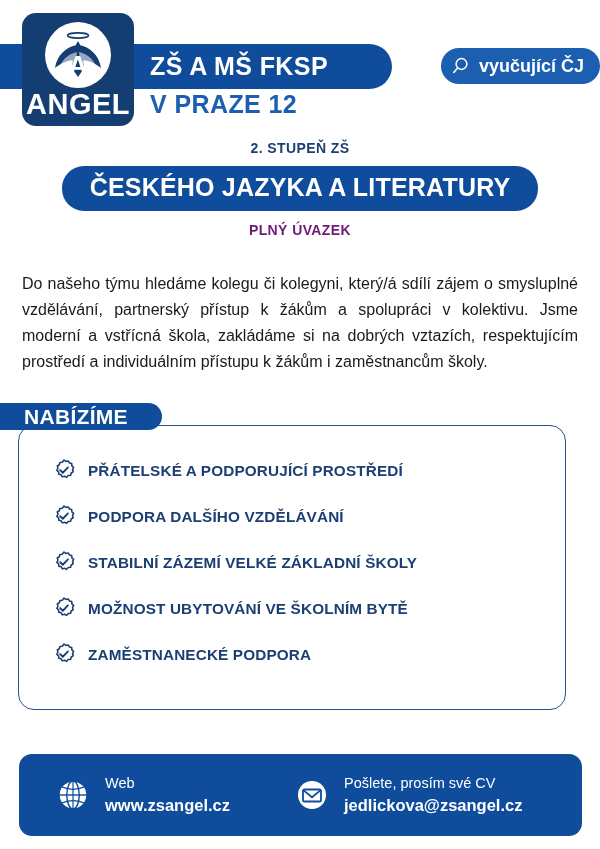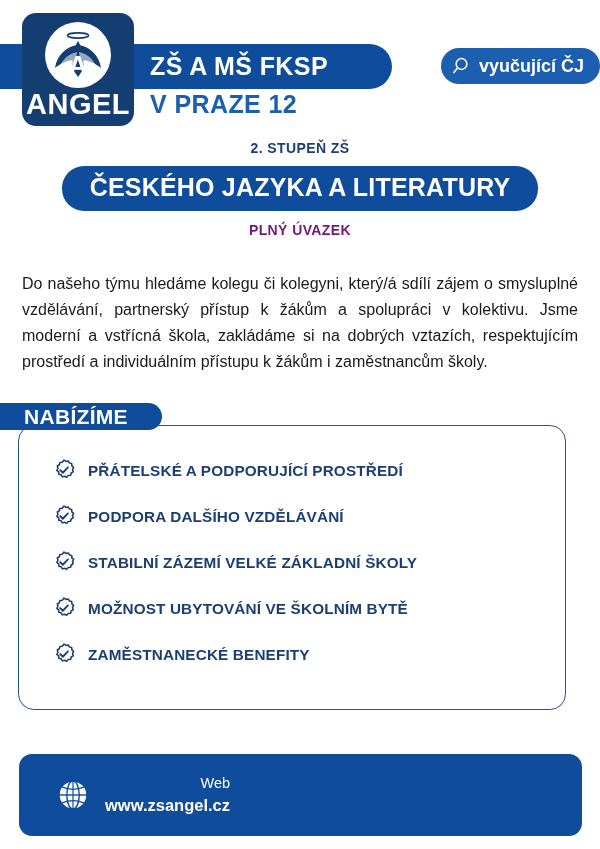--- a/index.html
+++ b/index.html
@@ -234,21 +234,20 @@
   #footer {
     position: absolute;
     left: 19px;
     right: 18px;
     bottom: 13px;
     height: 82px;
     background: #0F4C9B;
     border-radius: 13px;
     display: flex;
     align-items: center;
-    text-align: right;
   }
 
   .footer-col {
     display: flex;
     align-items: center;
     gap: 14px;
   }
   .footer-col.web { margin-left: 36px; }
   .footer-col.mail { margin-left: 64px; }
 
@@ -348,21 +347,21 @@
           <polyline points="7.8,12.1 10.7,15 16.3,9.2" fill="none" stroke="#1B3F73" stroke-width="2" stroke-linecap="round" stroke-linejoin="round"></polyline>
         </svg>
         <span class="offer-text"> MOŽNOST UBYTOVÁNÍ VE ŠKOLNÍM BYTĚ</span>
       </li>
 
       <li class="offer-item">
         <svg class="badge-icon" viewBox="0 0 24 24">
           <path d="M12 1.2 l2.1 1.5 2.5-.6 1.3 2.2 2.5.6 .2 2.6 1.9 1.7-1.2 2.3 .7 2.5-2.2 1.3-.6 2.5-2.6 .3-1.7 1.9-2.3-1.2-2.4 .7-1.3-2.2-2.5-.6-.3-2.6-1.9-1.7 1.2-2.3-.7-2.5 2.2-1.3 .6-2.5 2.6-.3z" fill="none" stroke="#1B3F73" stroke-width="1.7" stroke-linejoin="round"></path>
           <polyline points="7.8,12.1 10.7,15 16.3,9.2" fill="none" stroke="#1B3F73" stroke-width="2" stroke-linecap="round" stroke-linejoin="round"></polyline>
         </svg>
-        <span class="offer-text">ZAMĚSTNANECKÉ BENEFITY</span>
+        <span class="offer-text">ZAMĚSTNANECKÉ PODPORA</span>
       </li>
     </ul>
 
     <div class="offer-sub">FKSP, Multisport, ITIC, Sickdays...</div>
   </div>
 
   <div id="footer">
 
     <div class="footer-col web">
       <svg class="footer-icon" viewBox="0 0 36 36">
@@ -373,15 +372,26 @@
         <path d="M7.2 10.2 Q18 14.4 28.8 10.2" fill="none" stroke="#0F4C9B" stroke-width="1.3"></path>
         <path d="M7.2 25.8 Q18 21.6 28.8 25.8" fill="none" stroke="#0F4C9B" stroke-width="1.3"></path>
         <line x1="18" y1="4" x2="18" y2="32" stroke="#0F4C9B" stroke-width="1.2"></line>
       </svg>
       <div class="footer-lines">
         <span class="footer-label">Web</span>
         <span class="footer-value">www.zsangel.cz</span>
       </div>
     </div>
 
+    <div class="footer-col mail">
+      <svg class="footer-icon" viewBox="0 0 36 36">
+        <circle cx="18" cy="18" r="14" fill="#ffffff"></circle>
+        <rect x="9" y="12.5" width="18" height="12" rx="1.6" fill="none" stroke="#0F4C9B" stroke-width="1.8"></rect>
+        <polyline points="9.6,13.4 18,20.2 26.4,13.4" fill="none" stroke="#0F4C9B" stroke-width="1.8" stroke-linecap="round" stroke-linejoin="round"></polyline>
+      </svg>
+      <div class="footer-lines">
+        <span class="footer-label">Pošlete, prosím své CV</span>
+        <span class="footer-value">jedlickova@zsangel.cz</span>
+      </div>
+    </div>
   </div>
 
 </div>
 
 </body></html>

